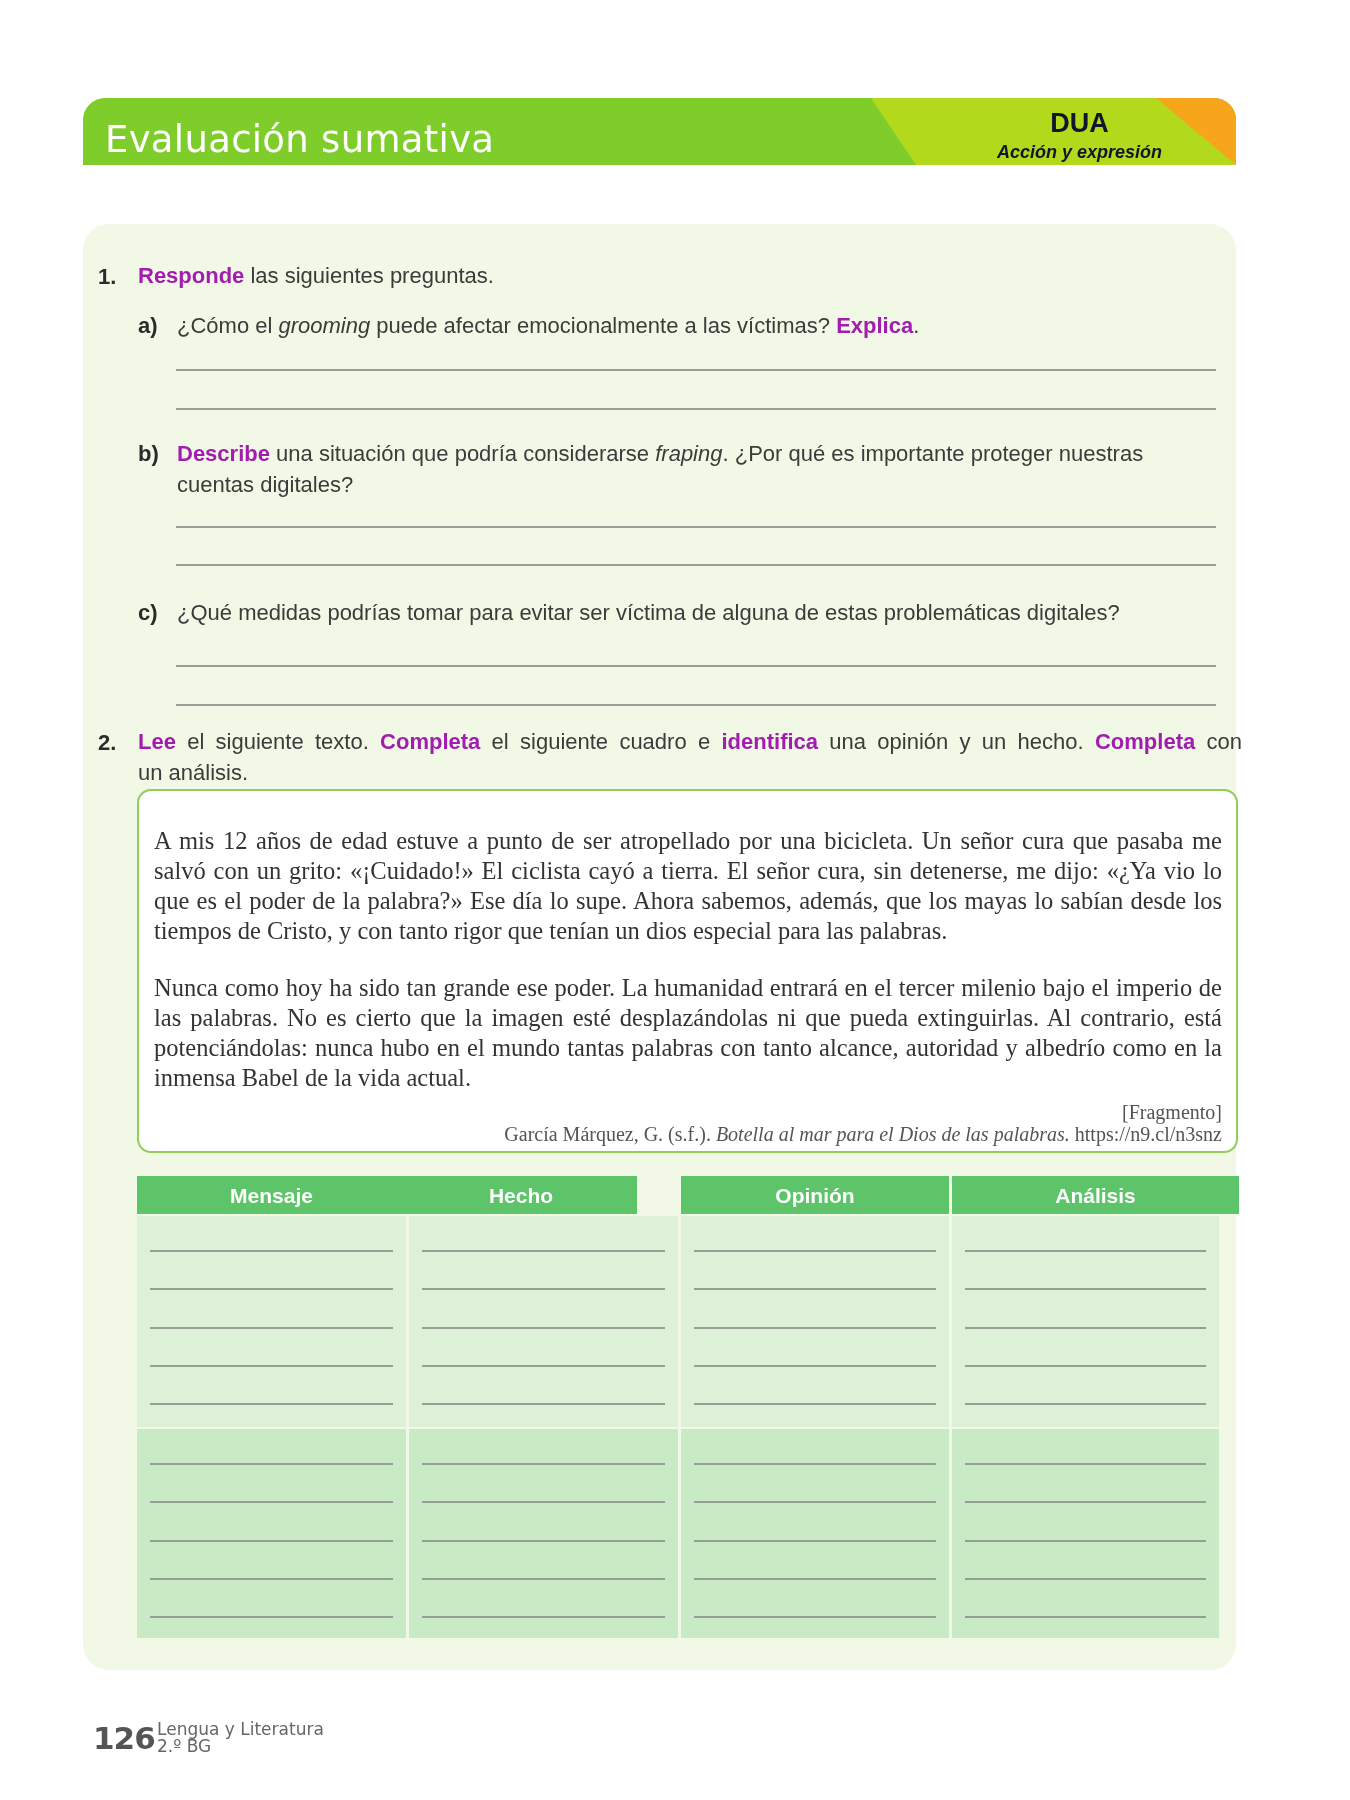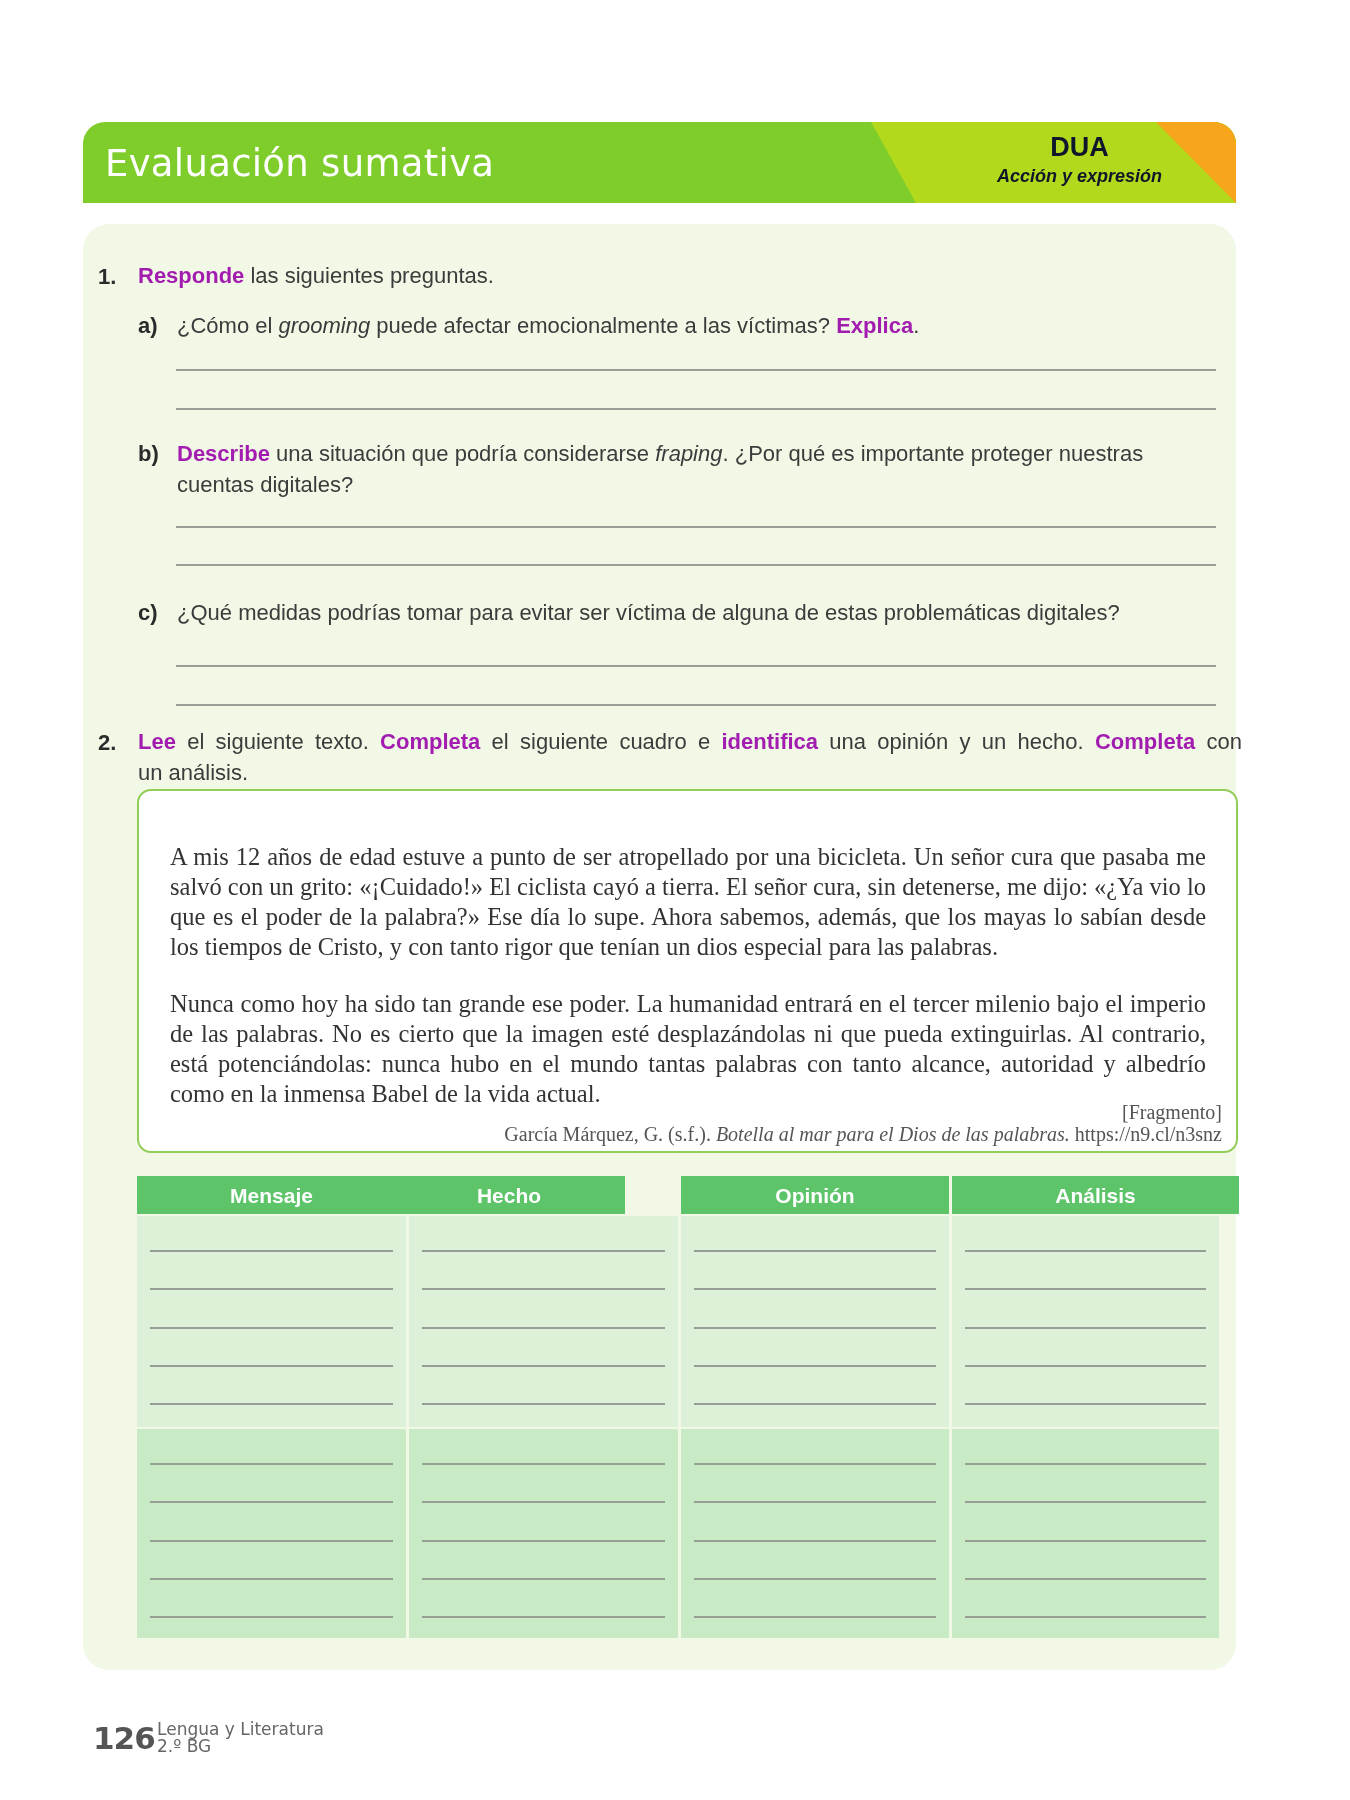--- a/index.html
+++ b/index.html
@@ -2,22 +2,22 @@
 <html><head>
 <meta charset="utf-8">
 <style>
   html, body { margin: 0; padding: 0; }
   body {
     width: 1350px; height: 1800px; position: relative; background: #ffffff;
     font-family: "DejaVu Sans", sans-serif; color: #3a3a3a; overflow: hidden;
   }
   
   .header {
-    position: absolute; left: 83px; top: 98px; width: 1153px; height: 81px;
-    border-radius: 22px 22px 0 0; overflow: hidden; background: #7fcd2b; margin-top: 24px;
+    position: absolute; left: 83px; top: 98px; width: 1153px; height: 67px;
+    border-radius: 22px 22px 0 0; overflow: hidden; background: #7fcd2b;
   }
   .header .lime {
     position: absolute; right: 0; top: 0; width: 365px; height: 100%;
     background: #b3d91c; clip-path: polygon(0 0, 100% 0, 100% 100%, 45px 100%);
   }
   .header .orange {
     position: absolute; right: 0; top: 0; width: 80px; height: 100%;
     background: #f7a51a; clip-path: polygon(0 0, 100% 0, 100% 100%);
   }
   .header-title {
@@ -40,21 +40,21 @@
   .q-num { position: absolute; font-family: "Liberation Sans", sans-serif; font-size: 22px; font-weight: bold; color: #2b2b2b; }
   b { color: #a21caf; }
   .line { position: absolute; height: 2px; background: #9a9e97; }
 
   
   .quote {
     position: absolute; left: 137px; top: 789px; width: 1101px; height: 364px;
     background: #ffffff; border: 2px solid #92cd58; border-radius: 14px; box-sizing: border-box;
   }
   .quote p {
-    margin: 16px; position: absolute; left: 15px; right: 14px;
+    margin: 0; position: absolute; left: 15px; right: 14px;
     font-family: "Liberation Serif", serif; font-size: 24.5px; line-height: 30px; color: #333;
     text-align: justify;
   }
   .quote .frag, .quote .cite {
     position: absolute; right: 14px; font-family: "Liberation Serif", serif; font-size: 20px; color: #555; text-align: right;
   }
 
   
   .tbl { position: absolute; left: 137px; top: 1176px; width: 1082px; }
   .th-row { position: absolute; top: 0; height: 38px; width: 100%; }
@@ -111,21 +111,21 @@
 <div class="quote">
   <p style="top:35px;">A mis 12 años de edad estuve a punto de ser atropellado por una bicicleta. Un señor cura que pasaba me salvó con un grito: «¡Cuidado!» El ciclista cayó a tierra. El señor cura, sin detenerse, me dijo: «¿Ya vio lo que es el poder de la palabra?» Ese día lo supe. Ahora sabemos, además, que los mayas lo sabían desde los tiempos de Cristo, y con tanto rigor que tenían un dios especial para las palabras.</p>
   <p style="top:182px;">Nunca como hoy ha sido tan grande ese poder. La humanidad entrará en el tercer milenio bajo el imperio de las palabras. No es cierto que la imagen esté desplazándolas ni que pueda extinguirlas. Al contrario, está potenciándolas: nunca hubo en el mundo tantas palabras con tanto alcance, autoridad y albedrío como en la inmensa Babel de la vida actual.</p>
   <div class="frag" style="top:310px;">[Fragmento]</div>
   <div class="cite" style="top:332px;"><span>García Márquez, G. (s.f.). </span><i>Botella al mar para el Dios de las palabras.</i><span> https://n9.cl/n3snz</span></div>
 </div>
 
 <div class="tbl" id="tbl">
   <div class="th-row">
     <div class="th" style="left:0; width:269px;">Mensaje</div>
-    <div class="th" style="left:256px; width:232px;">Hecho</div>
+    <div class="th" style="left:268px; width:232px;">Hecho</div>
     <div class="th" style="left:544px; width:268px;">Opinión</div>
     <div class="th" style="left:815px; width:287px;">Análisis</div>
   </div>
 <div class="cell r1" style="left: 0px; width: 269px; top: 40px; height: 211px;">
       <div class="cl" style="top: 34px;"></div>
       <div class="cl" style="top: 72px;"></div>
       <div class="cl" style="top: 111px;"></div>
       <div class="cl" style="top: 149px;"></div>
       <div class="cl" style="top: 187px;"></div>
     </div>

